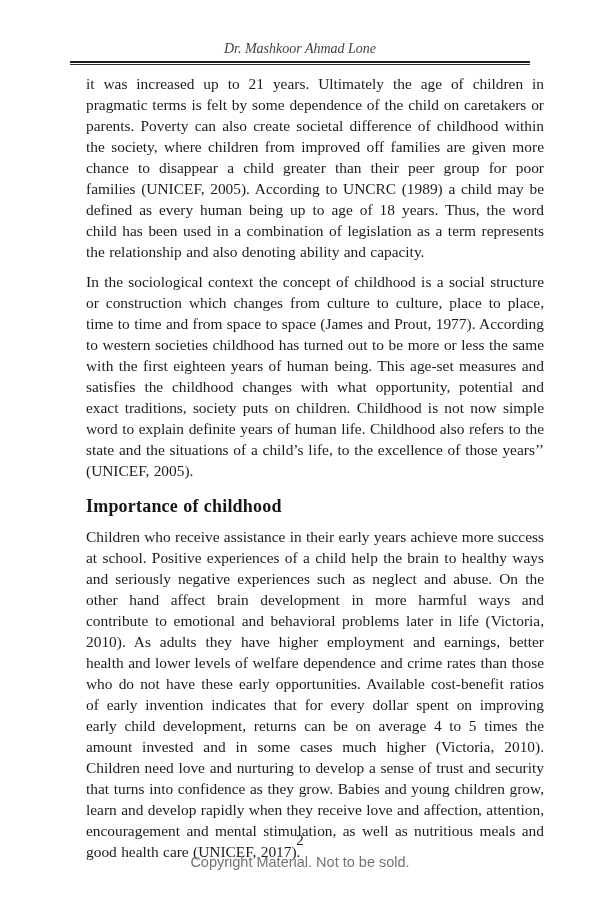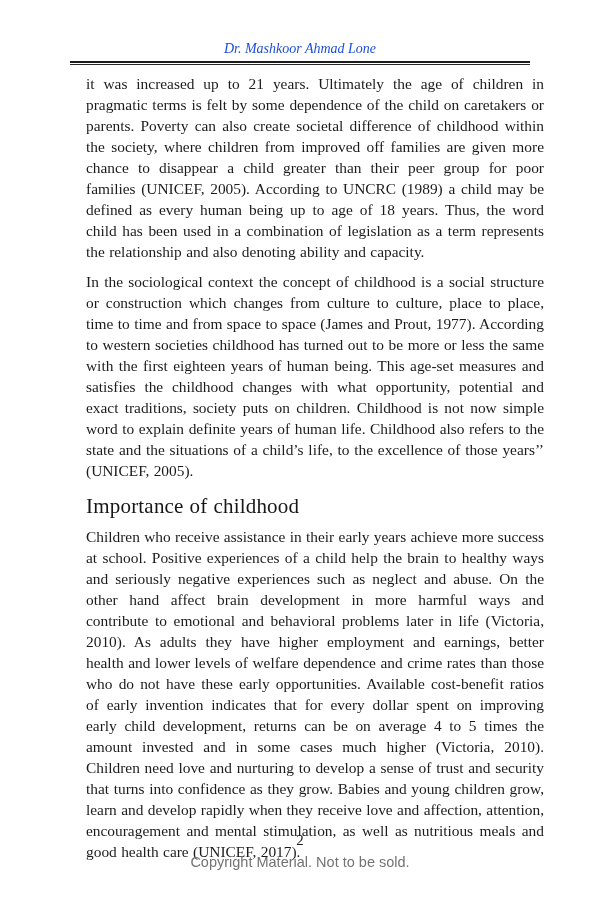--- a/index.html
+++ b/index.html
@@ -22,21 +22,21 @@
     top: 40px;
     left: 70px;
     width: 460px;
     text-align: center;
   }
   .header-author {
     display: block;
     font-style: italic;
     font-size: 14px;
     line-height: 17px;
-    color: #1d4ed8;
+    color: #404040;
   }
   .header-rule {
     margin-top: 4px;
   }
   .header-rule .rule-thick {
     height: 2px;
     background: #1c1c1c;
   }
   .header-rule .rule-thin {
     height: 1px;
@@ -55,22 +55,22 @@
     word-spacing: 0.5px;
     margin-left: 16px;
   }
   .content p {
     margin: 0 0 9px 0;
   }
   .content p:last-child {
     margin-bottom: 0;
   }
   .section-heading {
-    font-size: 21px;
-    font-weight: normal;
+    font-size: 18px;
+    font-weight: bold;
     text-align: left;
     margin: 15px 0 9px 0;
     letter-spacing: 0.2px;
     color: #161616;
   }
   
   .footer {
     position: absolute;
     left: 0;
     width: 600px;

